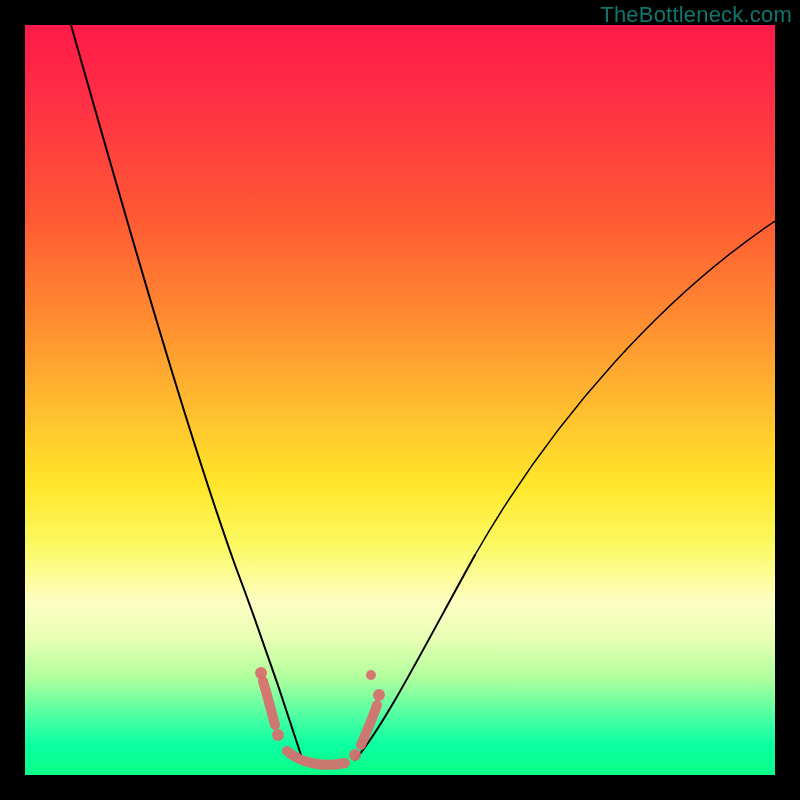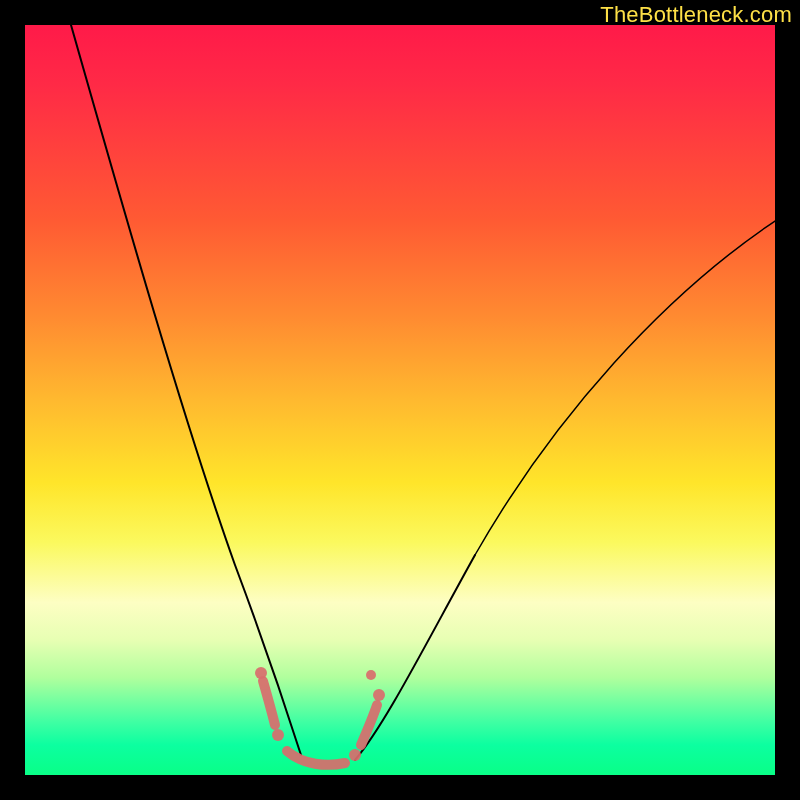--- a/index.html
+++ b/index.html
@@ -13,21 +13,21 @@
   .frame {
     position: relative;
     width: 800px;
     height: 800px;
     background: #000;
   }
   .watermark {
     position: absolute;
     top: 2px;
     right: 8px;
-    color: #fde047;
+    color: #0f766e;
     font-size: 22px;
     font-weight: 500;
     letter-spacing: 0.2px;
     z-index: 10;
     text-align: center;
   }
   .plot {
     position: absolute;
     left: 25px;
     top: 25px;

